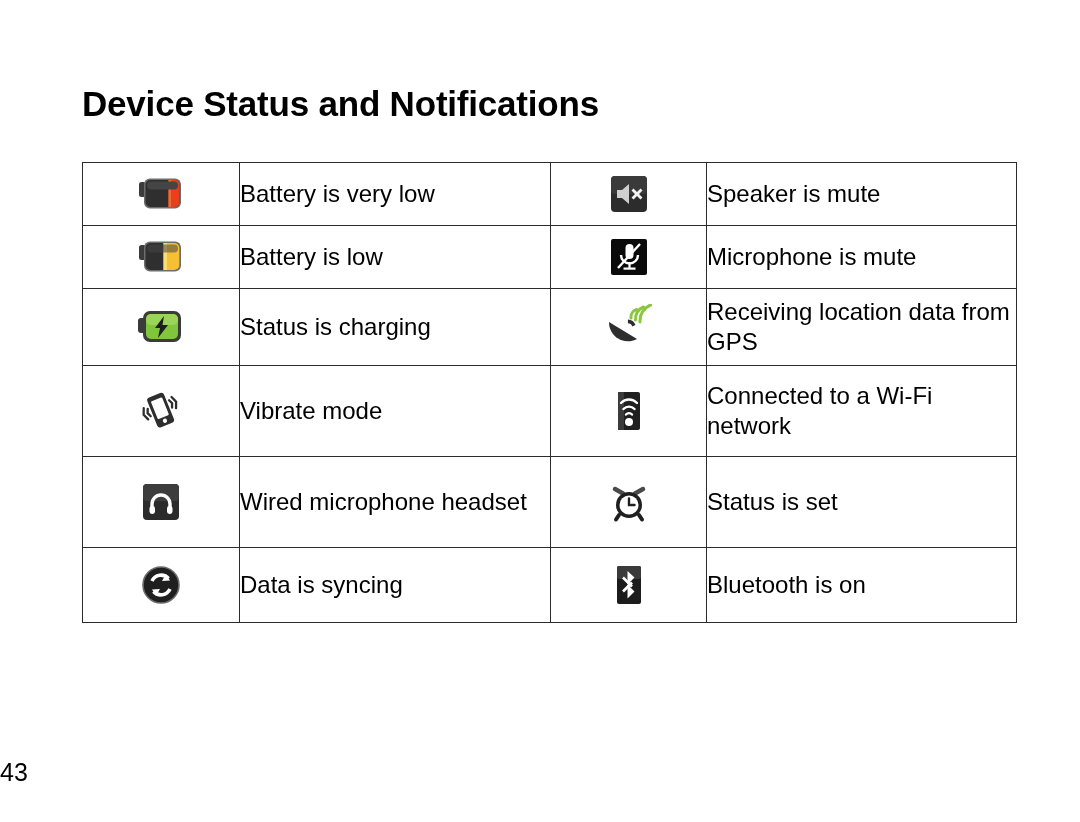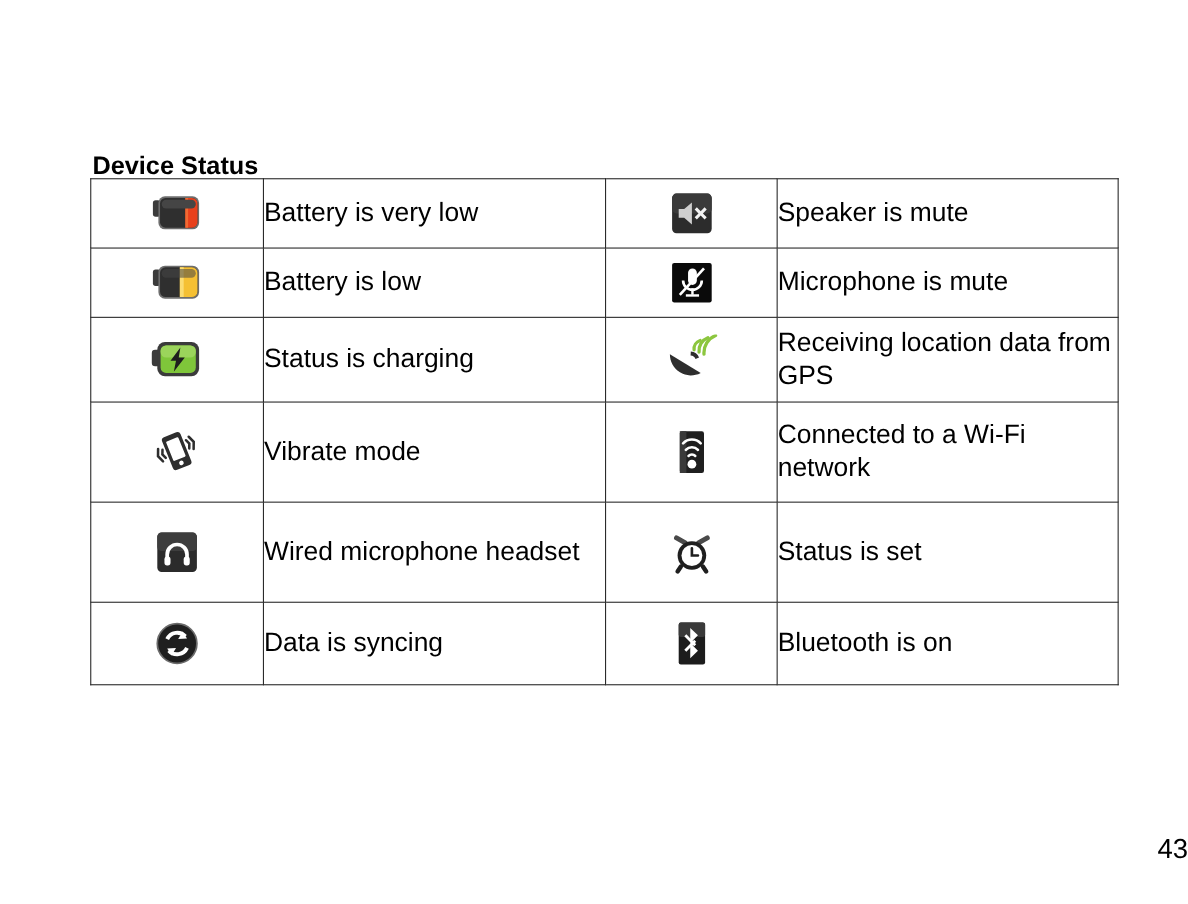--- a/index.html
+++ b/index.html
@@ -78,31 +78,31 @@
     display: inline-block;
     line-height: 0;
     vertical-align: middle;
   }
 
   .page-num {
     position: absolute;
     left: 0;
     right: 0;
     top: 757px;
-    text-align: right;
+    text-align: left;
     font-size: 25px;
     line-height: 30px;
   }
 </style>
 </head>
 <body>
 
 <div class="page">
 
-  <div class="h2">Device Status</div>
+  <div class="h1">Device Status and Notifications</div>
 
   <table class="status-table">
     <colgroup>
       <col class="c-icon">
         <col class="c-text-left">
         <col class="c-icon2">
         <col class="c-text-right">
     </colgroup>
     <tbody>
 

